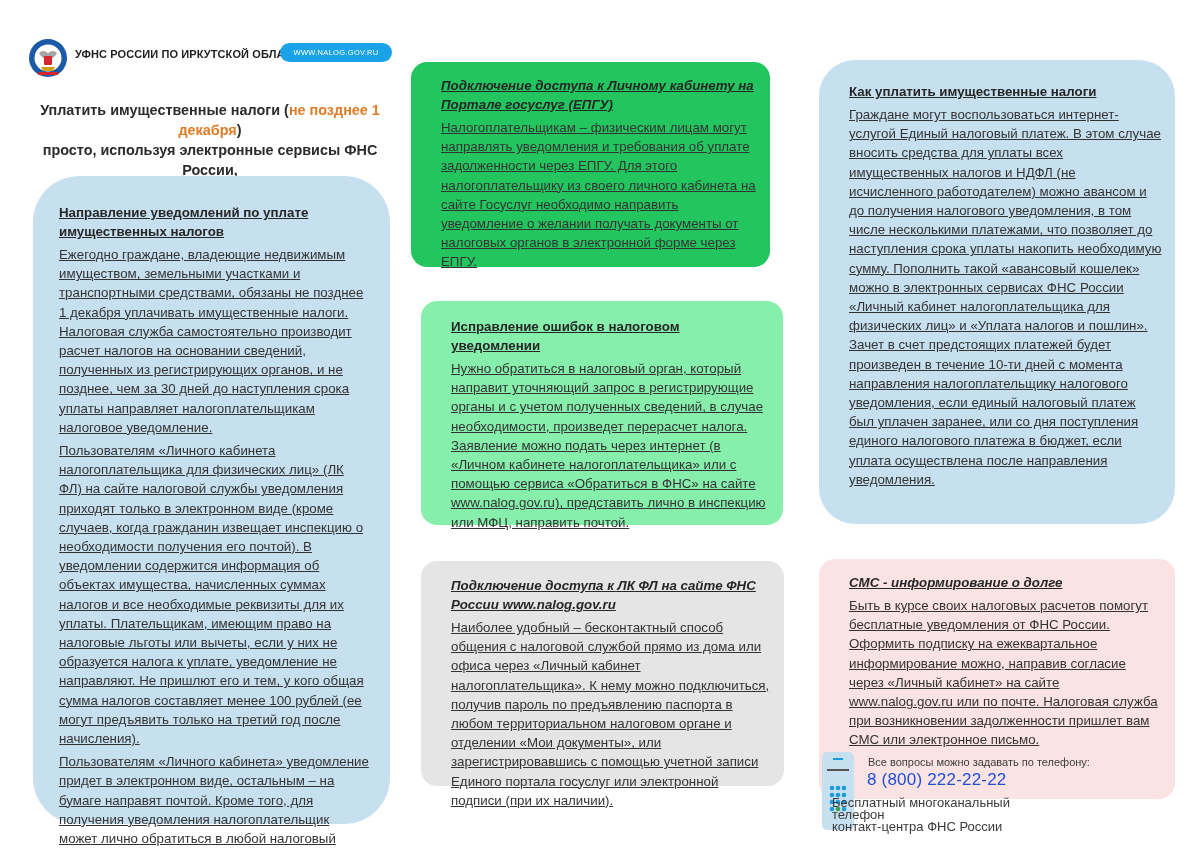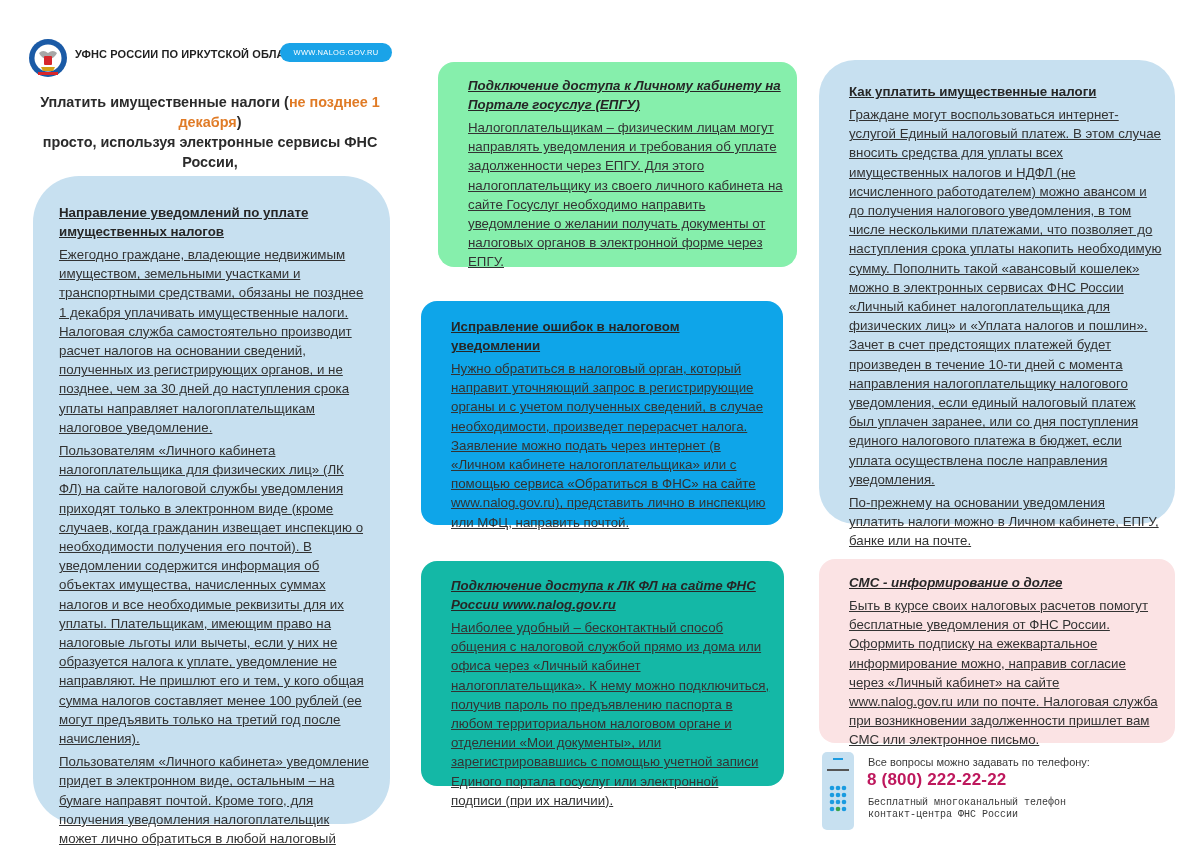--- a/index.html
+++ b/index.html
@@ -32,21 +32,21 @@
       left: 280px; top: 43px; width: 112px; height: 19px;
       border-radius: 10px;
       background: #1aa3e8;
       color: #ffffff;
       font-size: 7.5px;
       display: flex; align-items: center; justify-content: center;
       letter-spacing: 0.3px;
       text-decoration: none;
     }
     .main-title {
-      left: 22px; top: 92px; width: 376px;
+      left: 22px; top: 100px; width: 376px;
       text-align: center;
       font-size: 14.4px; font-weight: bold; line-height: 20px;
       color: #2b2b2b;
     }
     .main-title .accent { color: #e07b26; }
 
     
     .card {
       box-sizing: border-box;
       font-size: 13.3px;
@@ -67,71 +67,70 @@
       text-decoration: underline;
     }
 
     .card-left {
       left: 33px; top: 176px; width: 357px; height: 648px;
       background: #c7e0f0;
       border-radius: 46px;
       padding: 27px 20px 12px 26px;
     }
     .card-mid1 {
-      left: 438px; top: 62px; width: 359px; height: 205px;
-      background: #86efac;
+      left: 411px; top: 62px; width: 359px; height: 205px;
+      background: #22c55e;
       border-radius: 16px;
       padding: 14px 14px 0 30px;
     }
     .card-mid2 {
       left: 421px; top: 301px; width: 362px; height: 224px;
-      background: #0ea5e9;
+      background: #86efac;
       border-radius: 16px;
       padding: 16px 12px 0 30px;
     }
     .card-mid3 {
       left: 421px; top: 561px; width: 363px; height: 225px;
-      background: #14b8a6;
+      background: #e5e5e5;
       border-radius: 16px;
       padding: 15px 12px 0 30px;
     }
     .card-right1 {
       left: 819px; top: 60px; width: 356px; height: 464px;
       background: #c7e0f0;
       border-radius: 36px;
       padding: 22px 12px 0 30px;
     }
     .card-right2 {
-      left: 819px; top: 559px; width: 356px; height: 184px;
+      left: 819px; top: 559px; width: 356px; height: 240px;
       background: #fbe3e4;
       border-radius: 16px;
       padding: 14px 12px 0 30px;
     }
 
     
     .phone-icon {
       left: 822px; top: 752px; width: 32px; height: 78px;
       background: #c7e0f0;
       border-radius: 5px;
     }
     .contact-caption {
       left: 868px; top: 756px;
       font-size: 11px; color: #3a3a3a;
       white-space: nowrap;
     }
     .contact-phone {
       left: 867px; top: 770px;
-      font-size: 17px; font-weight: bold; color: #be185d;
+      font-size: 17px; font-weight: normal; color: #1d4ed8;
       white-space: nowrap; letter-spacing: 0.2px;
     }
     .contact-note {
-      left: 868px; top: 797px;
-      font-size: 10px; line-height: 12px; color: #3a3a3a;
+      left: 832px; top: 797px;
+      font-size: 13px; line-height: 12px; color: #3a3a3a;
       width: 200px;
-      font-family: Liberation Mono, monospace;
     }
   </style>
 </head>
 <body>
 
 <div class="abs logo">
   <svg width="40" height="40" viewBox="0 0 40 40">
     <circle cx="20" cy="20" r="19" fill="#1a5aa6"></circle>
     <circle cx="20" cy="20" r="13.5" fill="#ffffff"></circle>
     <path d="M11 15 q4 -4 9 0 q5 -4 9 0 q-2 5 -9 7 q-7 -2 -9 -7z" fill="#a7a7a7"></path>
@@ -167,21 +166,20 @@
 </div>
 
 <div class="abs card card-mid3">
   <h2 class="italic">Подключение доступа к ЛК ФЛ на сайте ФНС России www.nalog.gov.ru</h2>
   <p>Наиболее удобный – бесконтактный способ общения с налоговой службой прямо из дома или офиса через «Личный кабинет налогоплательщика». К нему можно подключиться, получив пароль по предъявлению паспорта в любом территориальном налоговом органе и отделении «Мои документы», или зарегистрировавшись с помощью учетной записи Единого портала госуслуг или электронной подписи (при их наличии).</p>
 </div>
 
 <div class="abs card card-right1">
   <h2>Как уплатить имущественные налоги</h2>
   <p>Граждане могут воспользоваться интернет-услугой Единый налоговый платеж. В этом случае вносить средства для уплаты всех имущественных налогов и НДФЛ (не исчисленного работодателем) можно авансом и до получения налогового уведомления, в том числе несколькими платежами, что позволяет до наступления срока уплаты накопить необходимую сумму. Пополнить такой «авансовый кошелек» можно в  электронных сервисах ФНС России «Личный кабинет налогоплательщика для физических лиц» и «Уплата налогов и пошлин». Зачет в счет предстоящих платежей будет произведен в течение 10-ти дней с момента направления налогоплательщику налогового уведомления, если единый налоговый платеж был уплачен заранее, или со дня поступления единого налогового платежа в бюджет, если уплата осуществлена после направления уведомления.</p>
-  <p>По-прежнему на основании уведомления уплатить налоги можно в Личном кабинете, ЕПГУ, банке или на почте.</p>
 </div>
 
 <div class="abs card card-right2">
   <h2 class="italic">СМС - информирование о долге</h2>
   <p>Быть в курсе своих налоговых расчетов помогут бесплатные уведомления от ФНС России. Оформить подписку на ежеквартальное информирование можно, направив согласие через «Личный кабинет» на сайте www.nalog.gov.ru или по почте. Налоговая служба при возникновении задолженности пришлет вам СМС или электронное письмо.</p>
 </div>
 
 <div class="abs phone-icon">
   <svg width="32" height="78" viewBox="0 0 32 78">
     <rect x="11" y="6" width="10" height="2" fill="#1a9be0"></rect>

